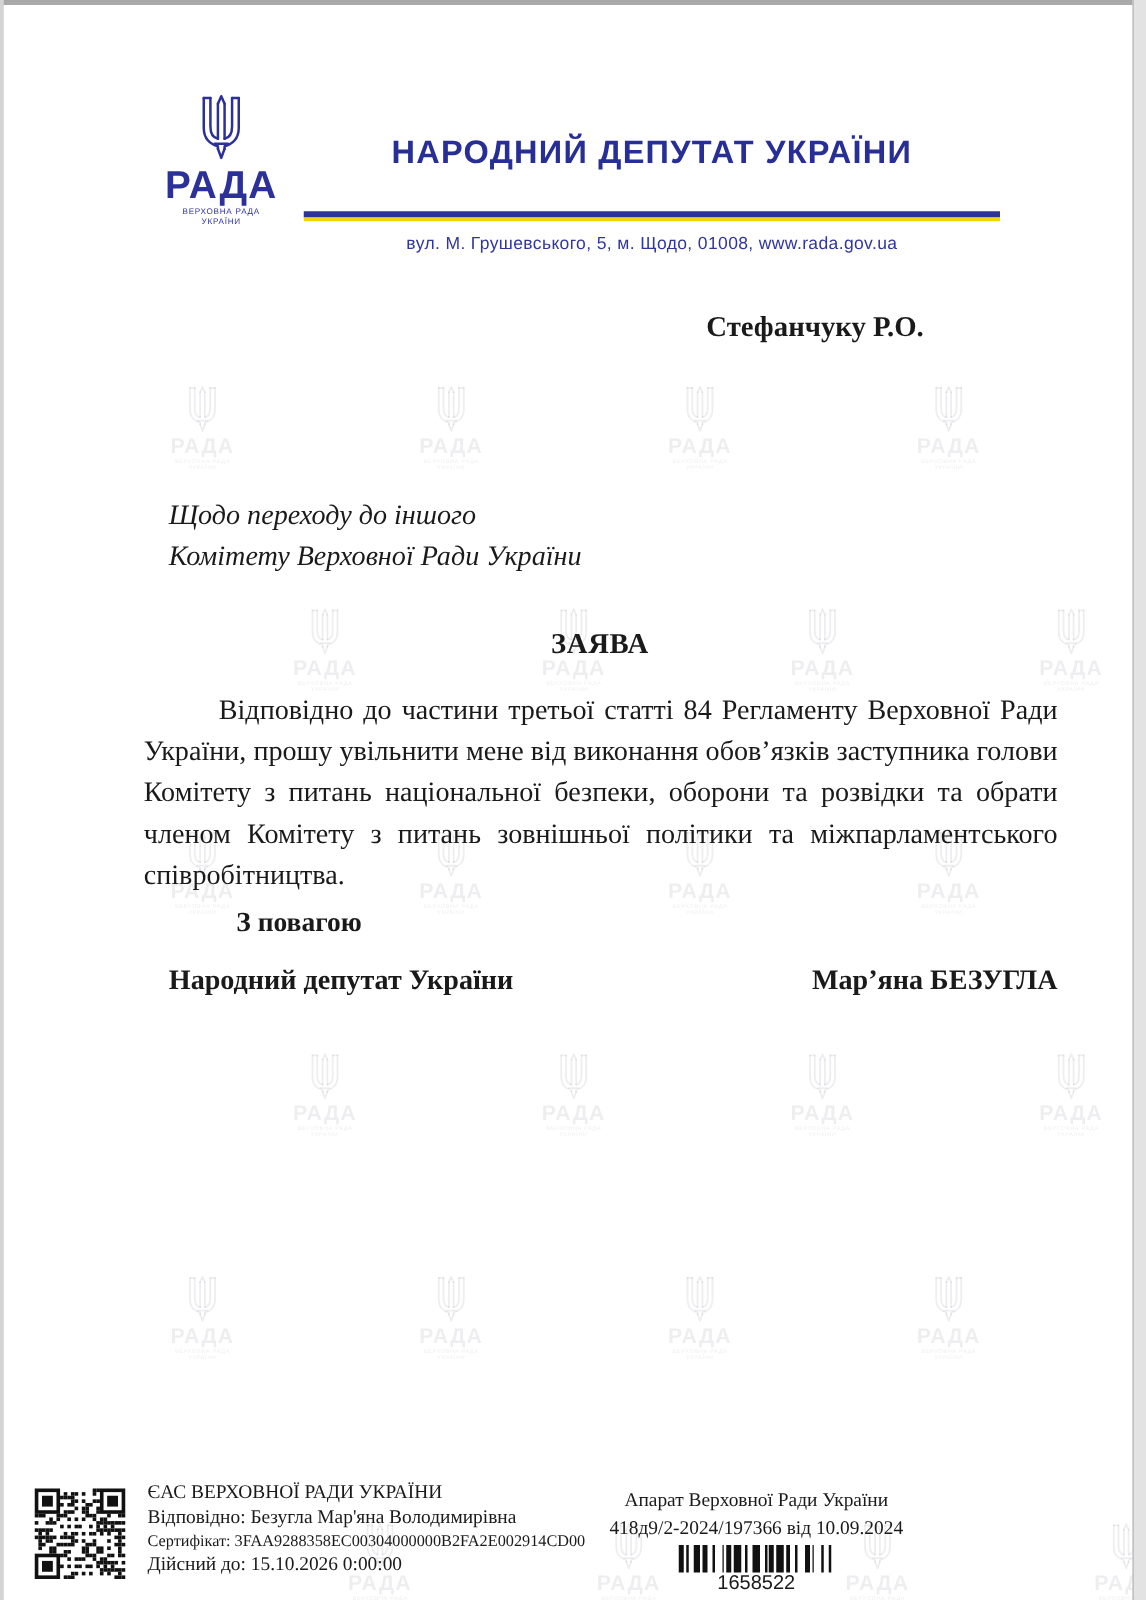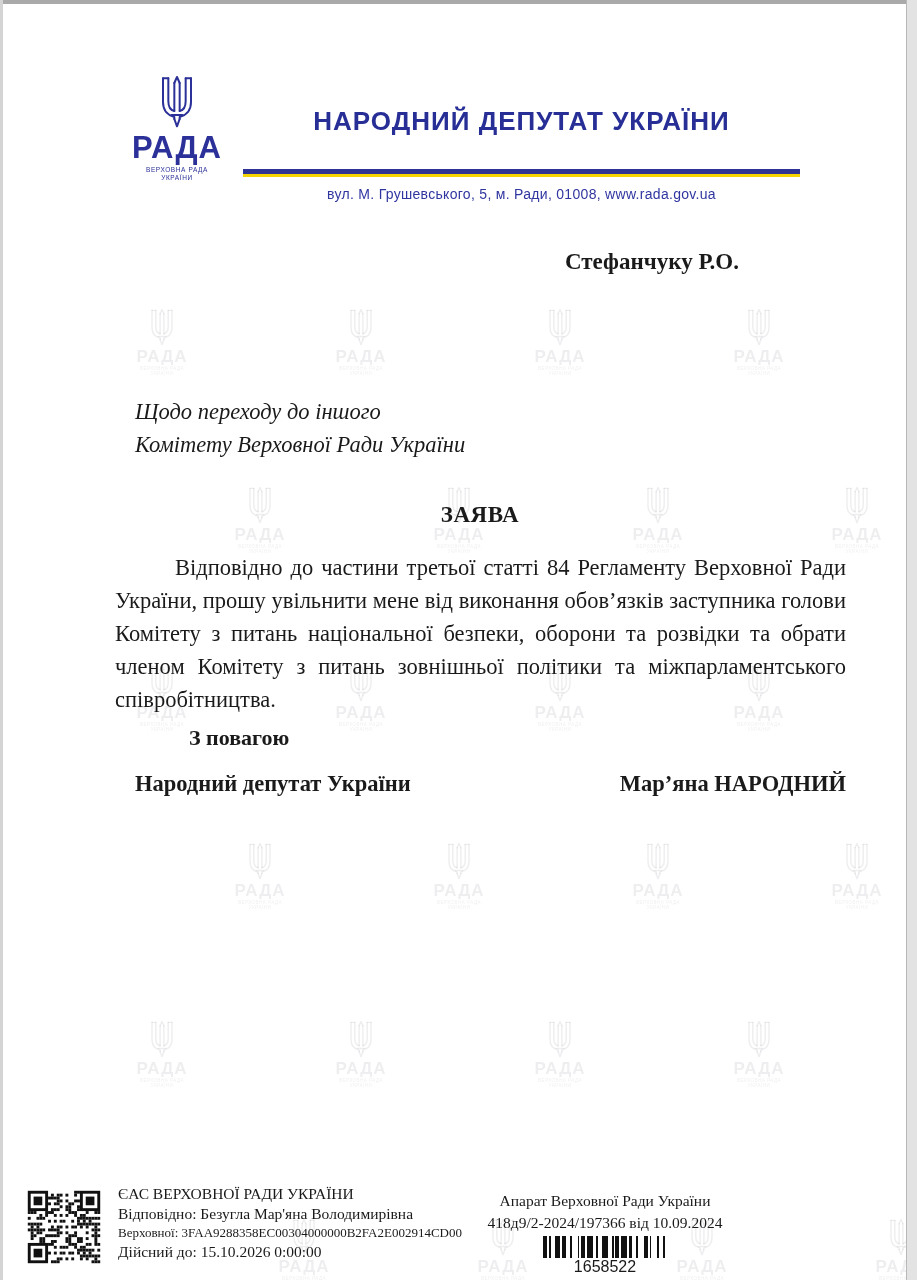--- a/index.html
+++ b/index.html
@@ -280,38 +280,38 @@
       </div>
     </div>
 
     <div class="title">НАРОДНИЙ ДЕПУТАТ УКРАЇНИ</div>
 
     <div class="rule">
       <div class="b"></div>
       <div class="y"></div>
     </div>
 
-    <div class="address">вул. М. Грушевського, 5, м. Ради, 01008,  www.rada.gov.ua</div>
+    <div class="address">вул. М. Грушевського, 5, м. Щодо, 01008,  www.rada.gov.ua</div>
 
     <div class="recipient">
       <div>Стефанчуку Р.О.</div>
     </div>
 
     <div class="subject">
       <div>Щодо переходу до іншого</div>
       <div>Комітету Верховної Ради України</div>
     </div>
 
     <div class="heading">ЗАЯВА</div>
     <div class="bodytext">Відповідно до частини третьої статті 84 Регламенту Верховної Ради України, прошу увільнити мене від виконання обов’язків заступника голови Комітету з питань національної безпеки, оборони та розвідки та обрати членом Комітету з питань зовнішньої політики та міжпарламентського співробітництва.</div>
 
     <div class="closing">З повагою</div>
     <div class="sig-row">
       <span>Народний депутат України</span>
-      <span>Мар’яна НАРОДНИЙ</span>
+      <span>Мар’яна БЕЗУГЛА</span>
     </div>
 
     <svg class="qr" id="qr" viewBox="0 0 29 29">
         <rect x="0" y="0" width="29" height="29" fill="#fff"></rect>
         <rect x="18" y="2" width="1" height="1" fill="#111"></rect>
         <rect x="19" y="2" width="1" height="1" fill="#111"></rect>
         <rect x="10" y="3" width="1" height="1" fill="#111"></rect>
         <rect x="12" y="3" width="1" height="1" fill="#111"></rect>
         <rect x="13" y="3" width="1" height="1" fill="#111"></rect>
         <rect x="15" y="3" width="1" height="1" fill="#111"></rect>
@@ -516,21 +516,21 @@
         <rect x="21" y="3" width="5" height="5" fill="#fff"></rect>
         <rect x="22" y="4" width="3" height="3" fill="#111"></rect>
         <rect x="2" y="20" width="7" height="7" fill="#111"></rect>
         <rect x="3" y="21" width="5" height="5" fill="#fff"></rect>
         <rect x="4" y="22" width="3" height="3" fill="#111"></rect>
       </svg>
 
     <div class="eas">
       <div>ЄАС ВЕРХОВНОЇ РАДИ УКРАЇНИ</div>
       <div>Відповідно: Безугла Мар'яна Володимирівна</div>
-      <div class="cert">Верховної: 3FAA9288358EC00304000000B2FA2E002914CD00</div>
+      <div class="cert">Сертифікат: 3FAA9288358EC00304000000B2FA2E002914CD00</div>
       <div>Дійсний до: 15.10.2026 0:00:00</div>
     </div>
 
     <div class="reg">
       <div>Апарат Верховної Ради України</div>
       <div>418д9/2-2024/197366 від 10.09.2024</div>
       <div class="barcode" id="barcode">
           <i style="width: 3.8px;"></i>
           <i style="width: 1.9px; background: transparent;"></i>
           <i style="width: 1.9px;"></i>

